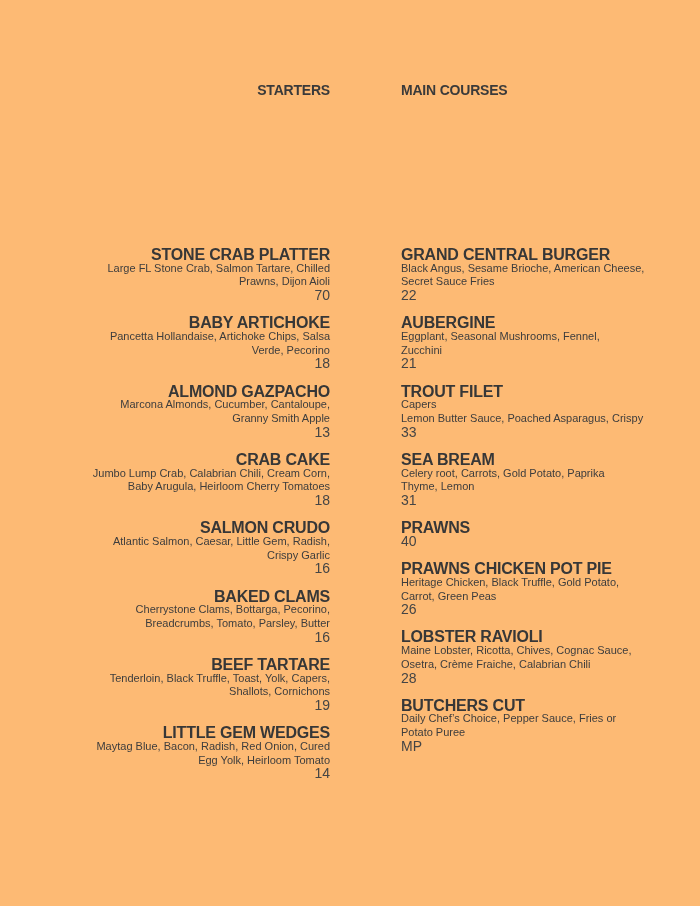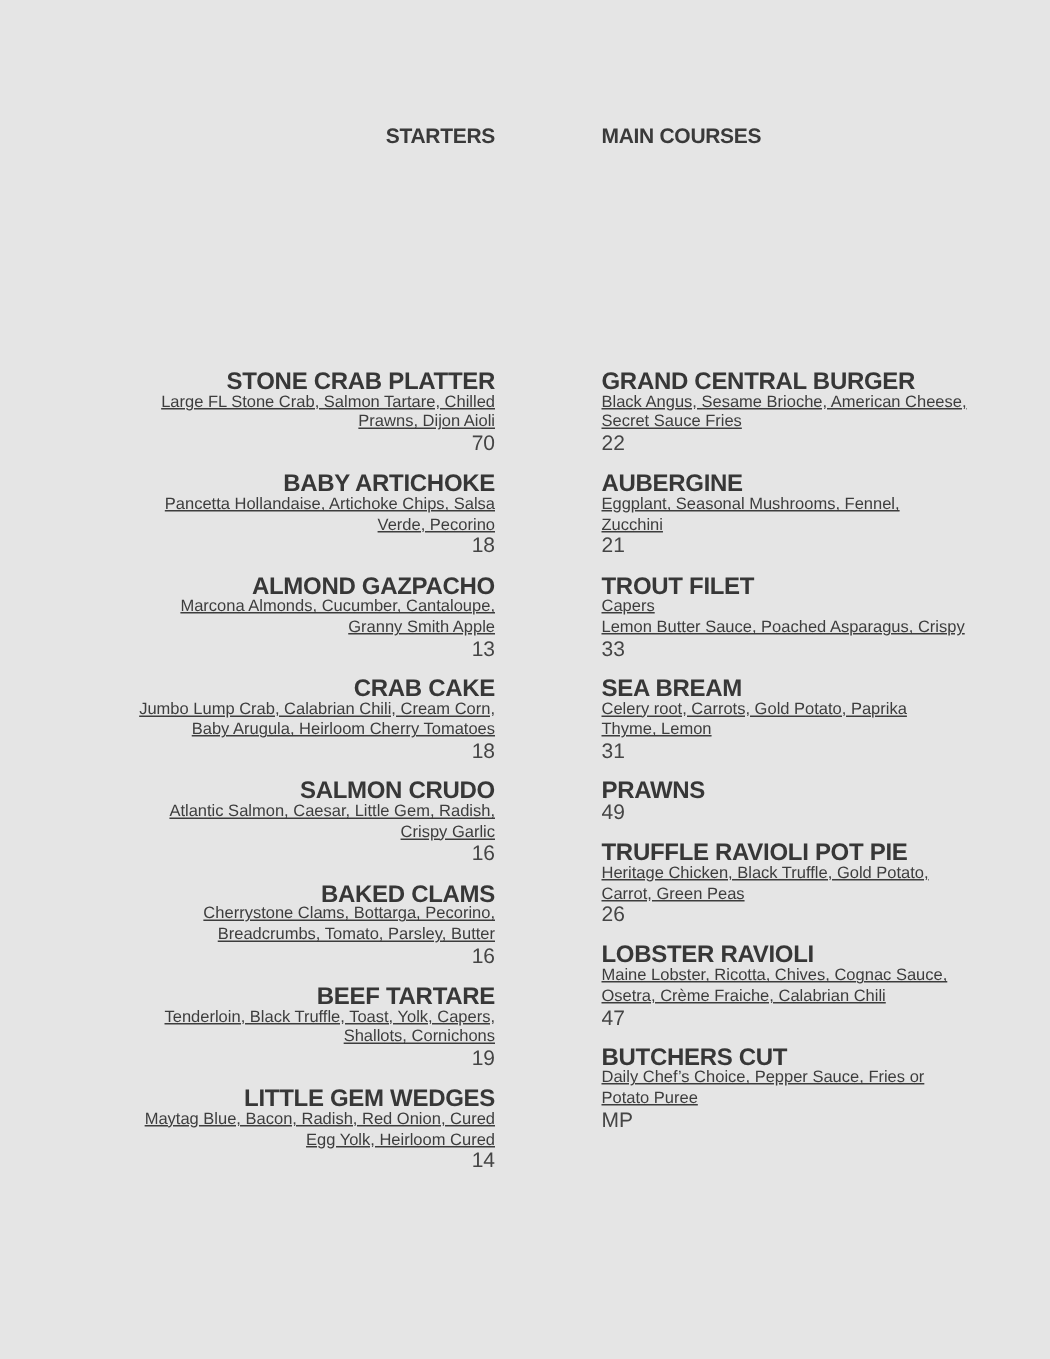--- a/index.html
+++ b/index.html
@@ -11,21 +11,21 @@
     width: 700px;
     height: 906px;
     position: relative;
     font-family: "Liberation Sans", sans-serif;
     color: #3a3a3a;
     overflow: hidden;
   }
   .menu-page {
     position: absolute;
     inset: 0;
-    background: #e5e5e5;
+    background: #fdba74;
   }
   .col {
     position: absolute;
     top: 83px;
   }
   .col-left {
     left: 58px;
     width: 272px;
     text-align: right;
   }
@@ -53,21 +53,20 @@
     letter-spacing: -0.2px;
     color: #373737;
   }
   .item-desc {
     font-size: 11px;
     line-height: 13.7px;
     color: #3d3d3d;
   }
   .dline {
     display: block;
-    text-decoration: underline;
   }
   .item-price {
     font-size: 14px;
     line-height: 13.7px;
     color: #454545;
   }
 </style>
 </head>
 <body>
 
@@ -136,21 +135,21 @@
         <span class="dline">Tenderloin, Black Truffle, Toast, Yolk, Capers,</span>
         <span class="dline">Shallots, Cornichons</span>
       </div>
       <div class="item-price">19</div>
     </div>
 
     <div class="item">
       <div class="item-name">LITTLE GEM WEDGES</div>
       <div class="item-desc">
         <span class="dline">Maytag Blue, Bacon, Radish, Red Onion, Cured</span>
-        <span class="dline">Egg Yolk, Heirloom Cured</span>
+        <span class="dline">Egg Yolk, Heirloom Tomato</span>
       </div>
       <div class="item-price">14</div>
     </div>
   </div>
 
   <div class="col col-right">
     <div class="section-title">MAIN COURSES</div>
 
     <div class="item">
       <div class="item-name">GRAND CENTRAL BURGER</div>
@@ -183,39 +182,39 @@
       <div class="item-name">SEA BREAM</div>
       <div class="item-desc">
         <span class="dline">Celery root, Carrots, Gold Potato, Paprika</span>
         <span class="dline">Thyme, Lemon</span>
       </div>
       <div class="item-price">31</div>
     </div>
 
     <div class="item">
       <div class="item-name">PRAWNS</div>
-      <div class="item-price">49</div>
-    </div>
-
-    <div class="item">
-      <div class="item-name">TRUFFLE RAVIOLI POT PIE</div>
+      <div class="item-price">40</div>
+    </div>
+
+    <div class="item">
+      <div class="item-name">PRAWNS CHICKEN POT PIE</div>
       <div class="item-desc">
         <span class="dline">Heritage Chicken, Black Truffle, Gold Potato,</span>
         <span class="dline">Carrot, Green Peas</span>
       </div>
       <div class="item-price">26</div>
     </div>
 
     <div class="item">
       <div class="item-name">LOBSTER RAVIOLI</div>
       <div class="item-desc">
         <span class="dline">Maine Lobster, Ricotta, Chives, Cognac Sauce,</span>
         <span class="dline">Osetra, Crème Fraiche, Calabrian Chili</span>
       </div>
-      <div class="item-price">47</div>
+      <div class="item-price">28</div>
     </div>
 
     <div class="item">
       <div class="item-name">BUTCHERS CUT</div>
       <div class="item-desc">
         <span class="dline">Daily Chef’s Choice, Pepper Sauce, Fries or</span>
         <span class="dline">Potato Puree</span>
       </div>
       <div class="item-price">MP</div>
     </div>

